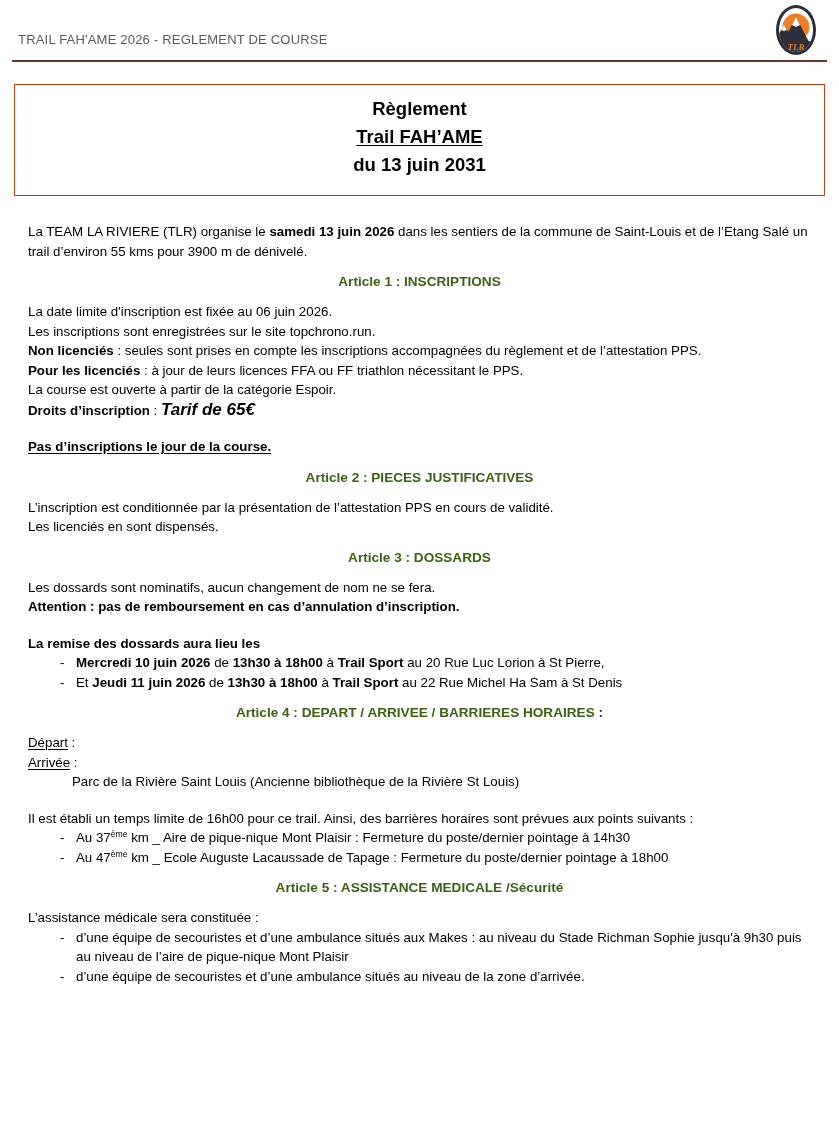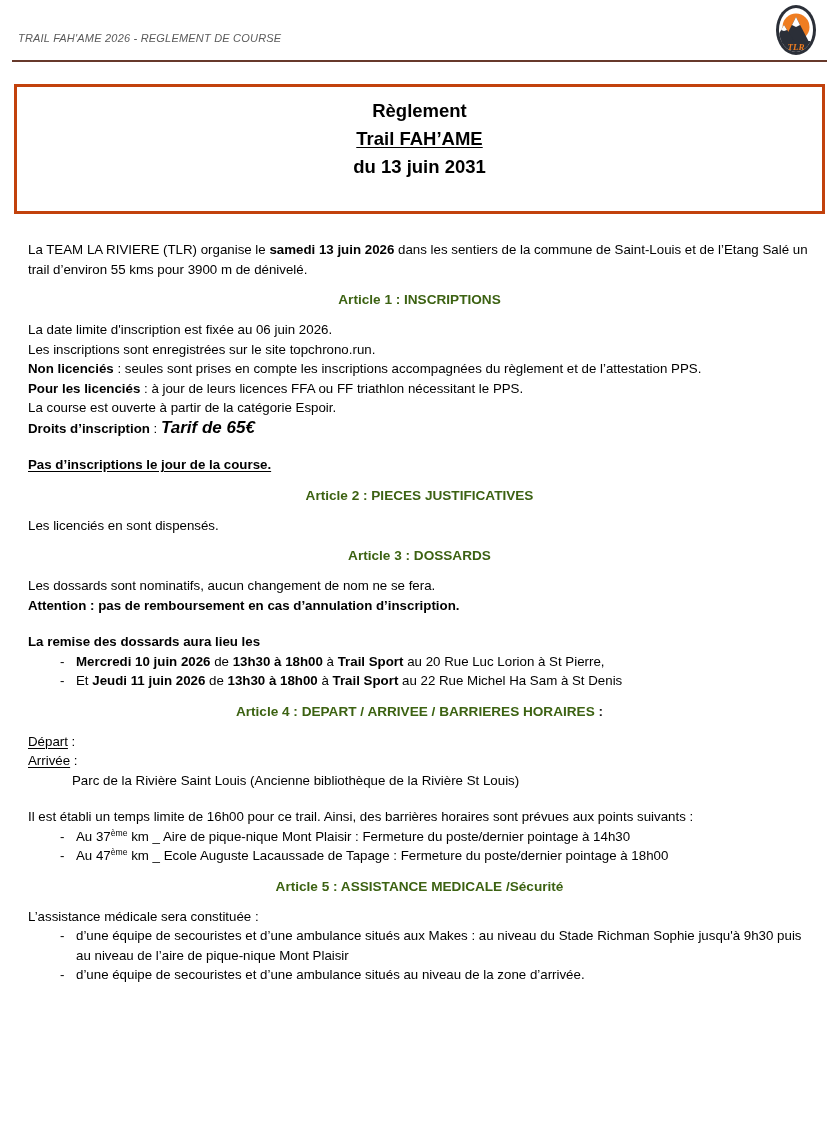--- a/index.html
+++ b/index.html
@@ -18,48 +18,47 @@
 
   
   #page-header {
     position: relative;
     height: 62px;
   }
   #header-title {
     position: absolute;
     left: 18px;
     top: 32px;
-    font-size: 11px;
+    font-size: 13px;
     letter-spacing: 0.2px;
     color: #5a5a5a;
     font-family: "Liberation Sans", sans-serif;
     white-space: nowrap;
-    font-style: italic;
   }
   #header-logo {
     position: absolute;
     right: 16px;
     top: 3px;
     width: 54px;
     height: 54px;
   }
   #header-rule {
     position: absolute;
     left: 12px;
     right: 12px;
     top: 60px;
     height: 2px;
     background: #67392b;
   }
 
   
   #title-box {
     margin: 22px 14px 0 14px;
-    border: 3px solid #c2410c;
-    height: 130px;
+    border: 1px solid #c2410c;
+    height: 112px;
     box-sizing: border-box;
     text-align: center;
     padding-top: 10px;
   }
   #title-box .t-line {
     font-weight: bold;
     font-size: 18.5px;
     line-height: 28px;
     color: #000;
   }
@@ -180,20 +179,21 @@
   <p class="para">La course est ouverte à partir de la catégorie Espoir.</p>
   <p class="para"><b>Droits d’inscription</b><span> : </span><span class="small-bold">Tarif de 65€</span></p>
 
   <div class="spacer-md"></div>
   <p class="para b u">Pas d’inscriptions le jour de la course.</p>
 
   <div class="spacer-sm"></div>
 
   <p class="art-head">Article 2 : PIECES JUSTIFICATIVES</p>
   <div class="spacer-sm"></div>
+  <p class="para">L’inscription est conditionnée par la présentation de l’attestation PPS en cours de validité.</p>
   <p class="para">Les licenciés en sont dispensés.</p>
 
   <div class="spacer-sm"></div>
 
   <p class="art-head">Article 3 : DOSSARDS</p>
   <div class="spacer-sm"></div>
   <p class="para">Les dossards sont nominatifs, aucun changement de nom ne se fera.</p>
   <p class="para b">Attention : pas de remboursement en cas d’annulation d’inscription.</p>
 
   <div class="spacer-md"></div>

